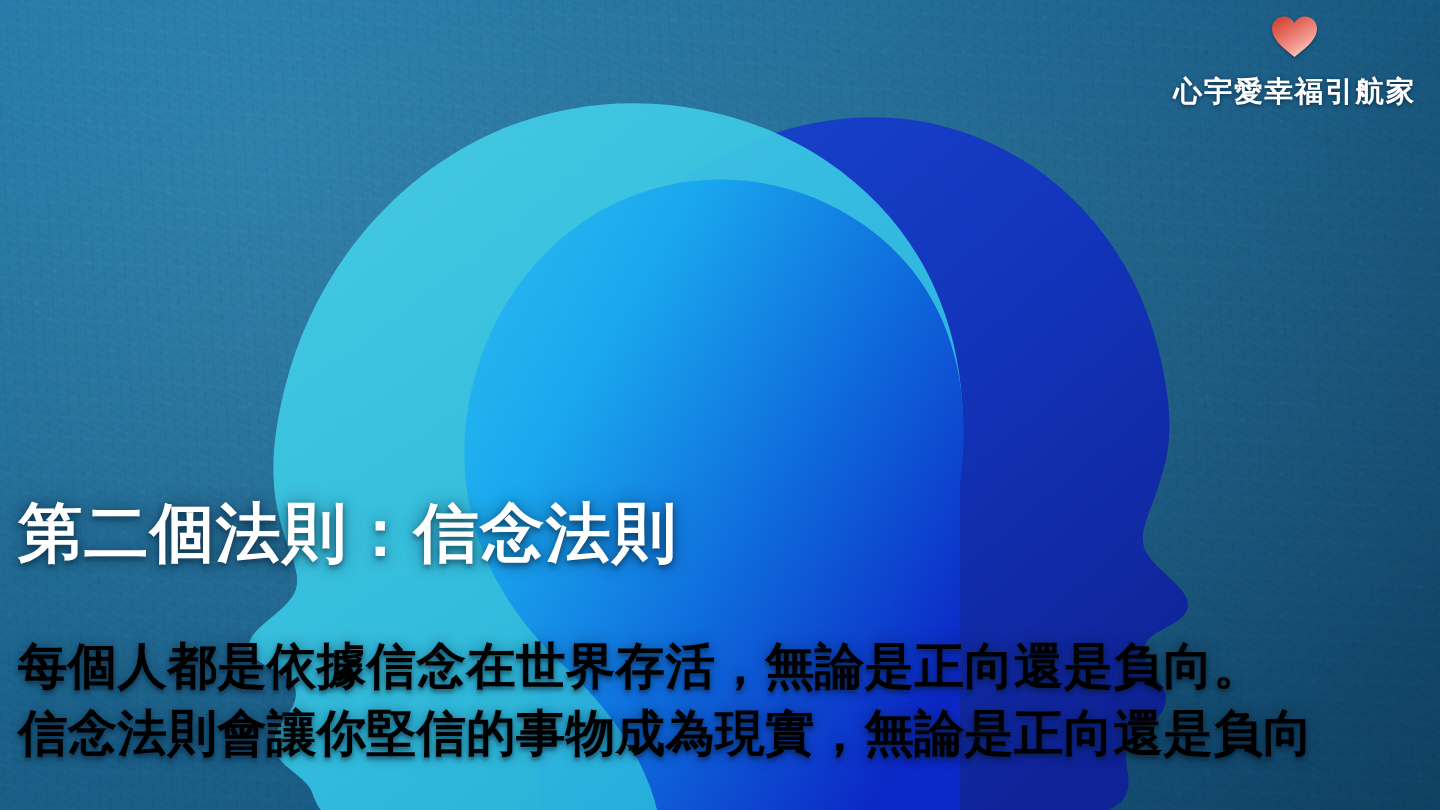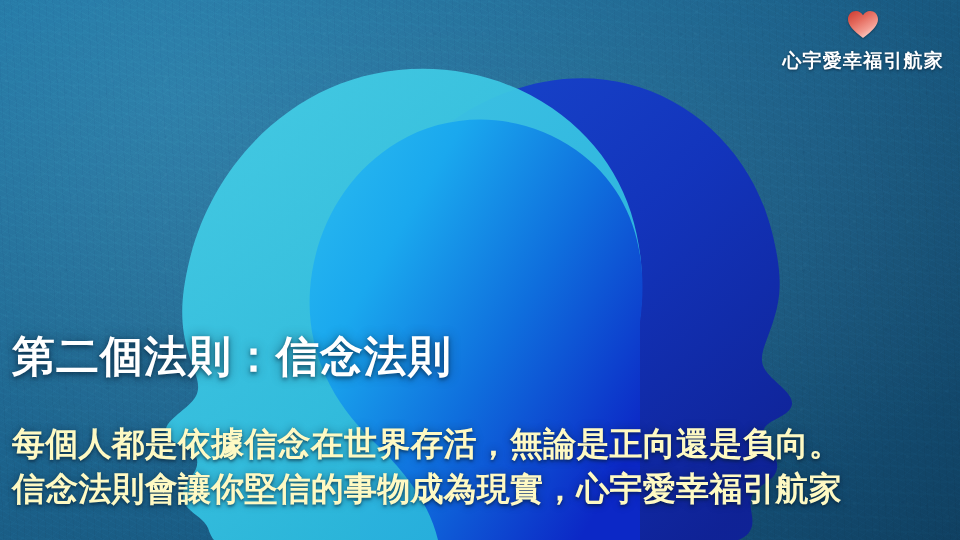--- a/index.html
+++ b/index.html
@@ -99,21 +99,21 @@
     font-weight: 700;
     line-height: 1.08;
     letter-spacing: 1px;
     white-space: nowrap;
     margin: 0 0 42px 0;
     text-shadow:
       0 2px 4px rgba(3,24,44,.55),
       0 0 12px rgba(3,24,44,.45);
   }
   .body-line {
-    color: #fef9c3;
+    color: #000000;
     font-size: 33px;
     font-weight: 700;
     line-height: 1.38;
     letter-spacing: .2px;
     white-space: nowrap;
     margin: 0;
     text-shadow:
       0 2px 3px rgba(3,24,44,.5),
       0 0 9px rgba(3,24,44,.4);
   }
@@ -211,16 +211,16 @@
         <path fill="url(#heartGrad)" d="M16 29 C 6 21.5 1 16 1 10.2 C 1 5.4 4.6 2 8.9 2 C 11.9 2 14.5 3.7 16 6.3
                  C 17.5 3.7 20.1 2 23.1 2 C 27.4 2 31 5.4 31 10.2 C 31 16 26 21.5 16 29 Z"></path>
       </svg>
     </span>
     <span class="logo-text">心宇愛幸福引航家</span>
   </div>
 
   <div class="caption">
     <h1 class="headline">第二個法則：信念法則</h1>
     <p class="body-line">每個人都是依據信念在世界存活，無論是正向還是負向。</p>
-    <p class="body-line">信念法則會讓你堅信的事物成為現實，心宇愛幸福引航家</p>
+    <p class="body-line">信念法則會讓你堅信的事物成為現實，無論是正向還是負向</p>
   </div>
 
 </div>
 
 </body></html>

